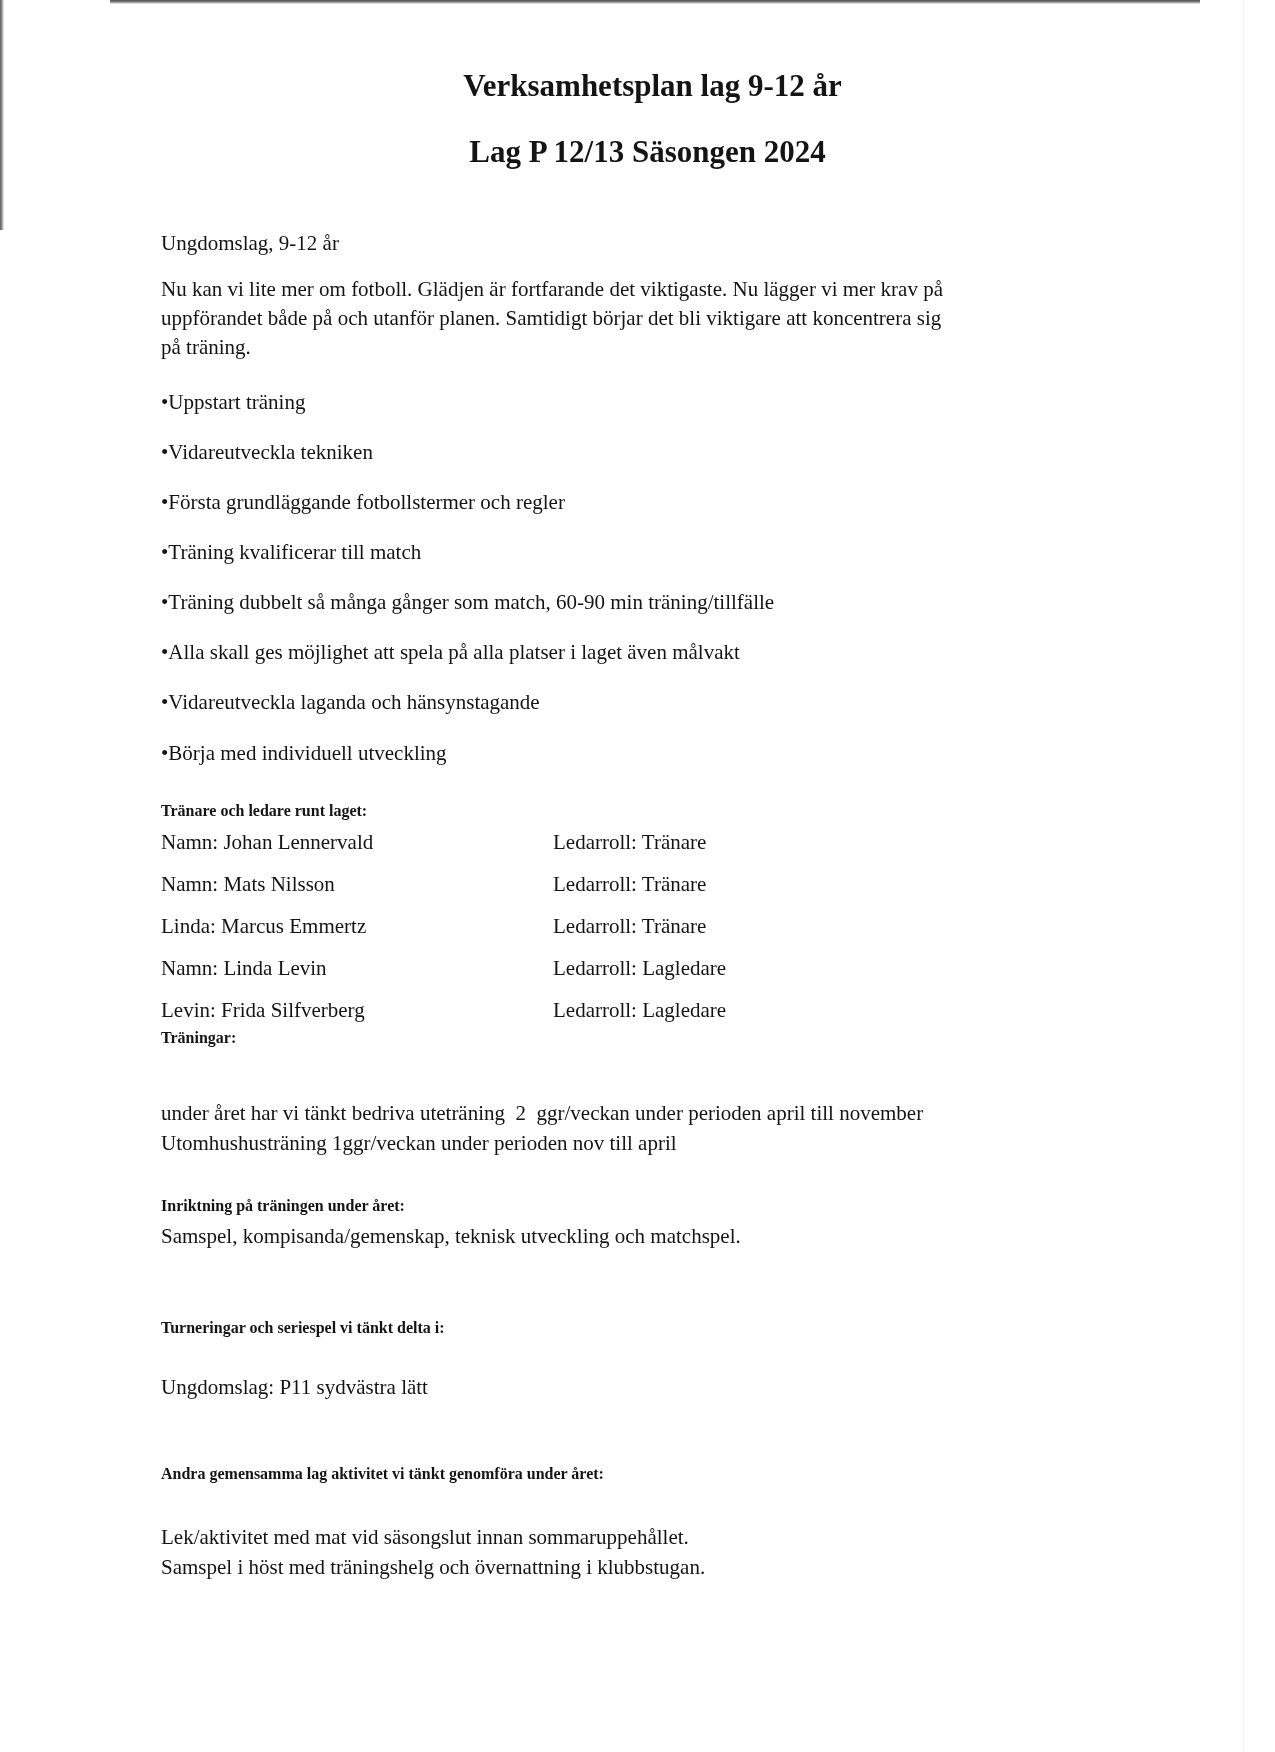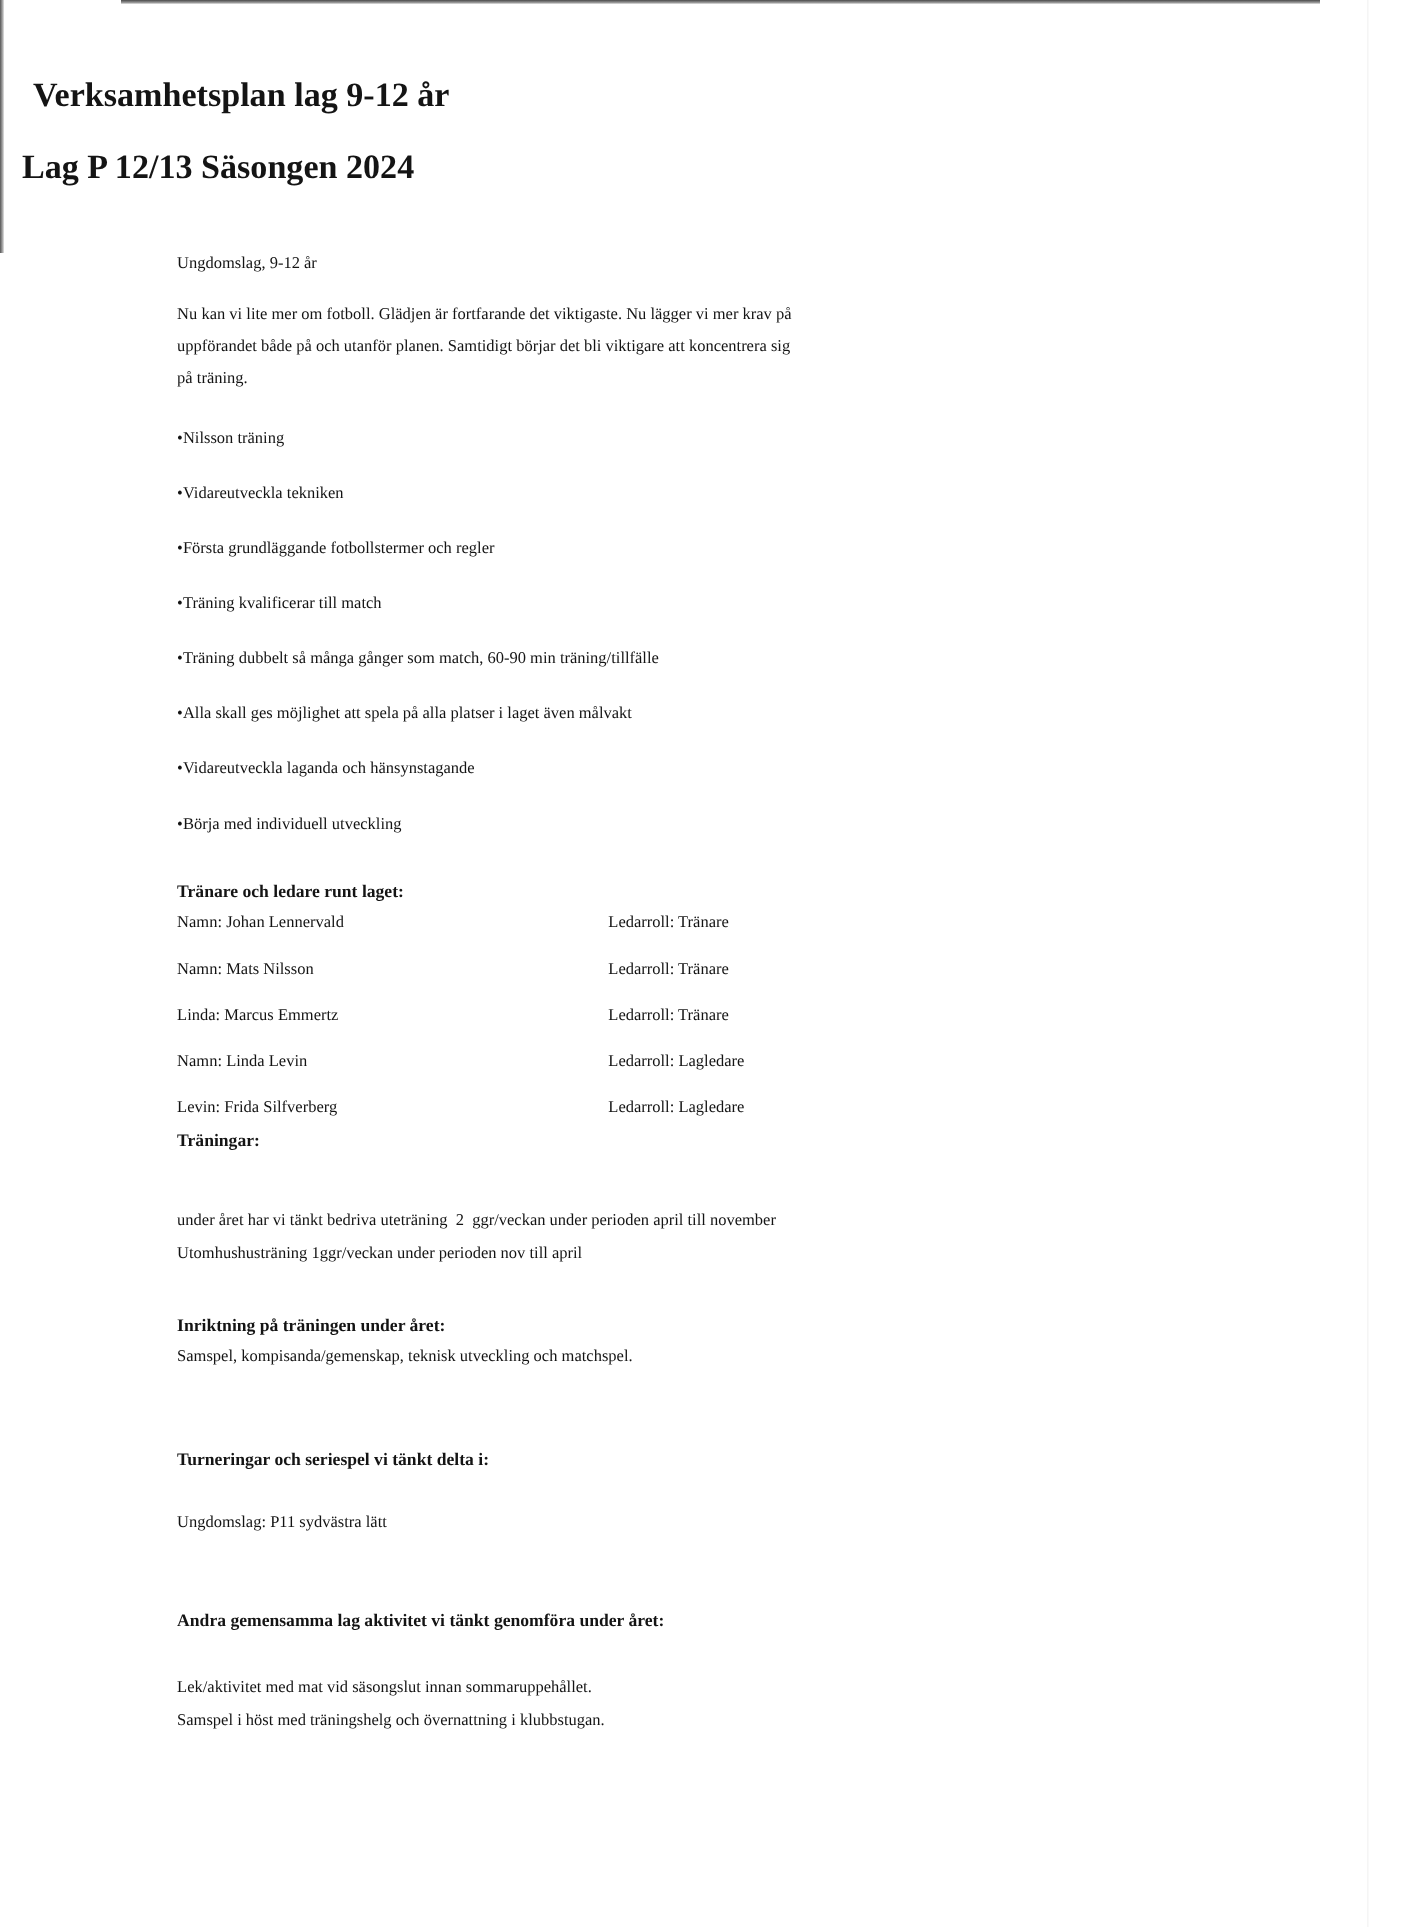--- a/index.html
+++ b/index.html
@@ -4,45 +4,45 @@
   <style>
     html, body { margin: 0; padding: 0; background: #ffffff; }
     body { width: 1275px; height: 1752px; position: relative; overflow: hidden;
            font-family: "Liberation Serif", "DejaVu Serif", serif; color: #141414; }
     .scan-top { position: absolute; left: 110px; top: 0; width: 1090px; height: 4px;
                 background: linear-gradient(to bottom, #4a4a4a, #9a9a9a 60%, rgba(255,255,255,0)); }
     .scan-left { position: absolute; left: 0; top: 0; width: 4px; height: 230px;
                  background: linear-gradient(to right, #555, #bbb 70%, rgba(255,255,255,0)); }
     .scan-right { position: absolute; left: 1243px; top: 0; width: 1px; height: 1752px; background: #f1f1f1; }
     .abs { position: absolute; white-space: nowrap; line-height: 1; }
-    .title { font-weight: bold; font-size: 31px; left: 0; width: 1275px; text-align: left; }
+    .title { font-weight: bold; font-size: 31px; left: 0; width: 1275px; text-align: center; }
     .title.t1 { top: 70px; padding-left: 30px; box-sizing: border-box; }
     .title.t2 { top: 136px; padding-left: 20px; box-sizing: border-box; }
-    .txt { font-size: 15px; left: 161px; }
+    .txt { font-size: 21px; left: 161px; }
     .h { font-weight: bold; font-size: 16px; left: 161px; }
     .col2 { left: 553px; }
     .bullet::before { content: "\2022"; }
   </style>
 </head>
 <body>
 
 <div class="scan-top"></div>
 <div class="scan-left"></div>
 <div class="scan-right"></div>
 
 <div class="abs title t1">Verksamhetsplan lag 9-12 år</div>
 <div class="abs title t2">Lag P 12/13 Säsongen 2024</div>
 
 <div class="abs txt" style="top:233px">Ungdomslag, 9-12 år</div>
 
 <div class="abs txt" style="top:279px">Nu kan vi lite mer om fotboll. Glädjen är fortfarande det viktigaste. Nu lägger vi mer krav på</div>
 <div class="abs txt" style="top:308px">uppförandet både på och utanför planen. Samtidigt börjar det bli viktigare att koncentrera sig</div>
 <div class="abs txt" style="top:337px">på träning.</div>
 
-<div class="abs txt bullet" style="top:392px"><span>Nilsson träning</span></div>
+<div class="abs txt bullet" style="top:392px"><span>Uppstart träning</span></div>
 <div class="abs txt bullet" style="top:442px"><span>Vidareutveckla tekniken</span></div>
 <div class="abs txt bullet" style="top:492px"><span>Första grundläggande fotbollstermer och regler</span></div>
 <div class="abs txt bullet" style="top:542px"><span>Träning kvalificerar till match</span></div>
 <div class="abs txt bullet" style="top:592px"><span>Träning dubbelt så många gånger som match, 60-90 min träning/tillfälle</span></div>
 <div class="abs txt bullet" style="top:642px"><span>Alla skall ges möjlighet att spela på alla platser i laget även målvakt</span></div>
 <div class="abs txt bullet" style="top:692px"><span>Vidareutveckla laganda och hänsynstagande</span></div>
 <div class="abs txt bullet" style="top:743px"><span>Börja med individuell utveckling</span></div>
 
 <div class="abs h" style="top:803px">Tränare och ledare runt laget:</div>
 

